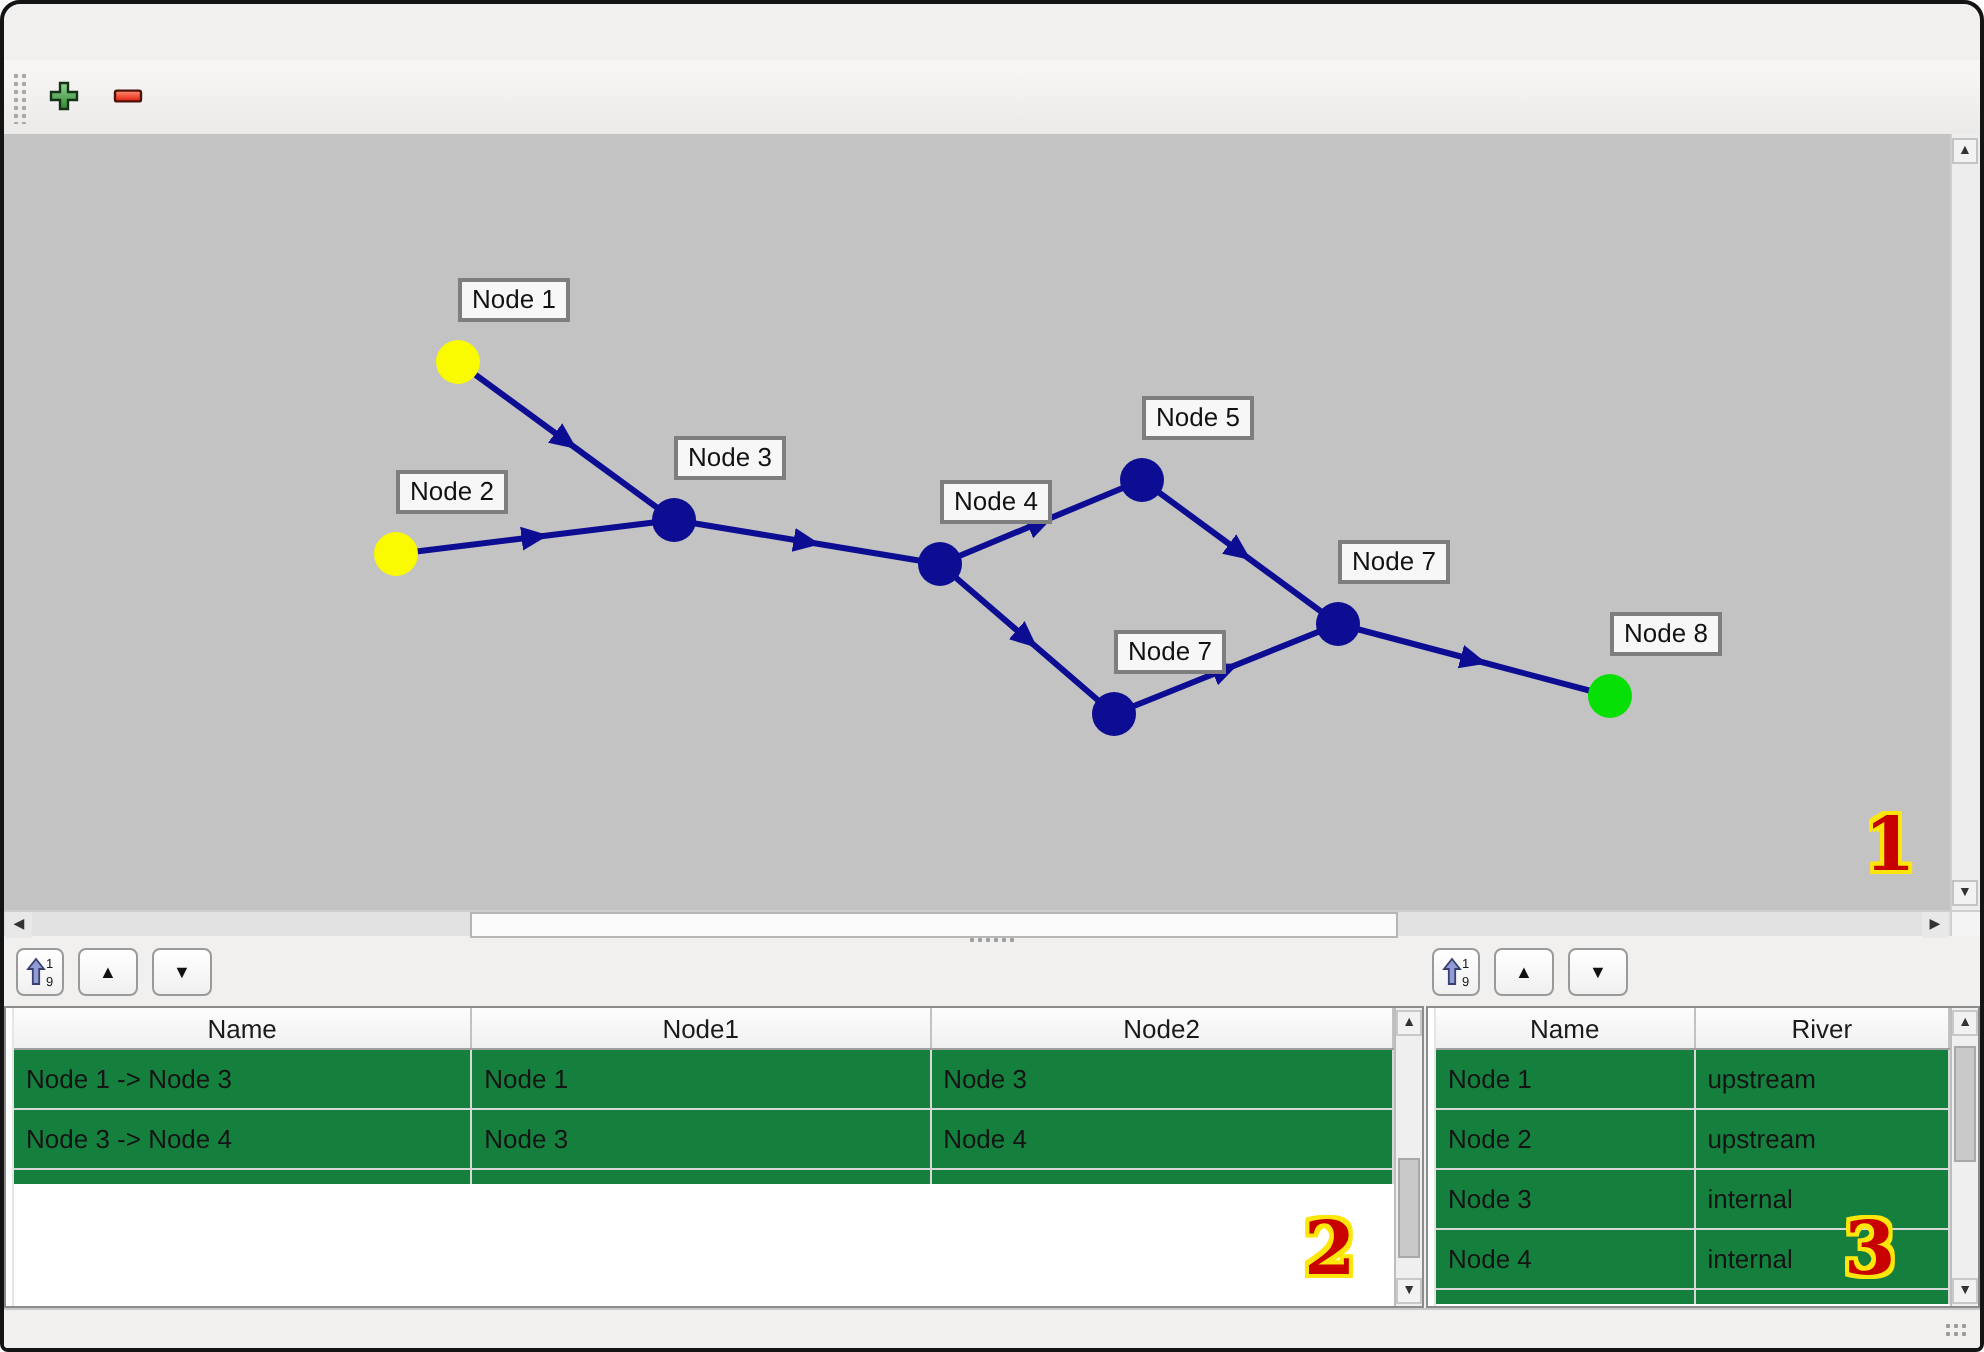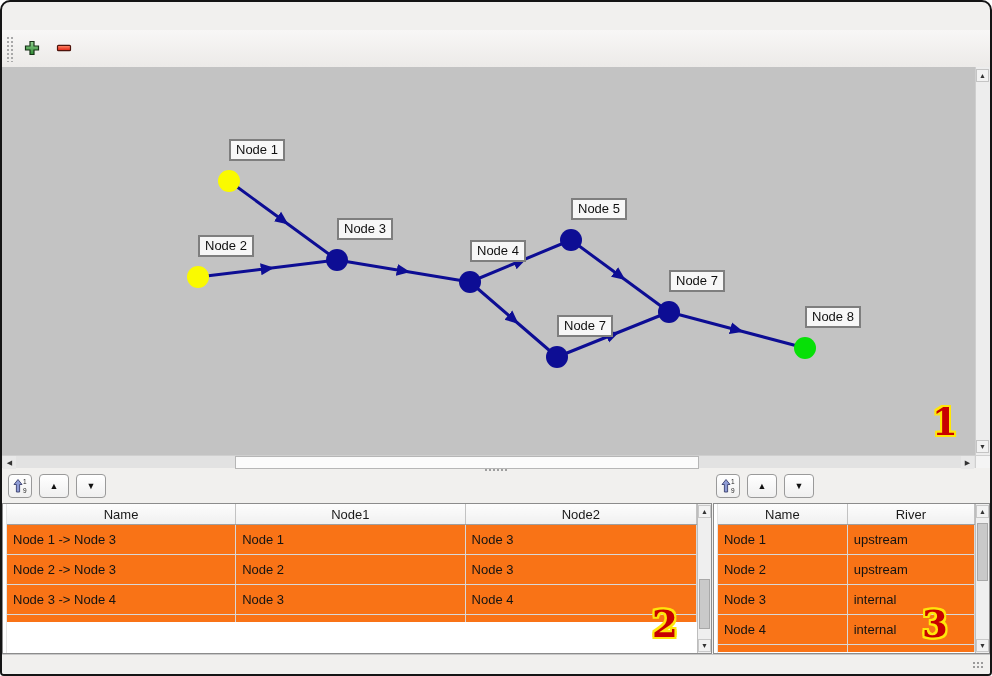--- a/index.html
+++ b/index.html
@@ -55,21 +55,21 @@
          background:linear-gradient(#ffffff,#f0f0f0);display:flex;align-items:center;justify-content:center;}
   .tool-btn.sort{width:22px;} .tool-btn.arrow{width:28px;font-size:9px;color:#111;}
   .table-wrap{position:absolute;top:501px;height:151px;background:#ffffff;
          border:1px solid #8c8c8c;box-sizing:border-box;display:flex;}
   .table-wrap.links{left:0;width:710px;} .table-wrap.nodes{left:711px;width:277px;}
   .vhead-strip{width:3px;background:#ffffff;border-right:1px solid #e5e5e5;}
   table{border-collapse:collapse;table-layout:fixed;align-self:flex-start;}
   th{height:20px;font-size:13px;font-weight:normal;text-align:center;color:#1a1a1a;
      background:linear-gradient(#fdfdfd,#f0f0f0);border-right:1px solid #c2c2c2;
      border-bottom:1px solid #9f9f9f;padding:0;overflow:hidden;}
-  td{height:29px;font-size:13px;color:#141414;background:#f97316;padding:0 0 0 6px;
+  td{height:29px;font-size:13px;color:#141414;background:#15803d;padding:0 0 0 6px;
      border-right:1px solid #d8d8d8;border-bottom:1px solid #d8d8d8;overflow:hidden;white-space:nowrap;}
   tr.partial td{height:7px;border-bottom:none;}
   .tv-scroll{width:14px;background:#efefef;border-left:1px solid #bdbdbd;position:relative;box-sizing:border-box;}
   .tv-scroll .sb-btn{left:0;width:13px;background:#f2f2f2;border:1px solid #c8c8c8;}
   .tv-scroll .up{top:1px;} .tv-scroll .down{bottom:1px;}
   .tv-thumb{position:absolute;left:1px;width:11px;background:#c9c9c9;border:1px solid #a8a8a8;box-sizing:border-box;}
   .links .tv-thumb{top:75px;height:50px;} .nodes .tv-thumb{top:19px;height:58px;}
   
   .statusbar{position:absolute;left:0;top:652px;width:100%;height:20px;background:#f1f0ee;
          border-top:1px solid #c8c8c8;box-sizing:border-box;}
@@ -209,25 +209,20 @@
             <th>Node2</th>
           </tr>
         </thead>
       <tbody>
           <tr>
             <td>Node 1 -&gt; Node 3</td>
             <td>Node 1</td>
             <td>Node 3</td>
           </tr>
           <tr>
-            <td>Node 2 -&gt; Node 3</td>
-            <td>Node 2</td>
-            <td>Node 3</td>
-          </tr>
-          <tr>
             <td>Node 3 -&gt; Node 4</td>
             <td>Node 3</td>
             <td>Node 4</td>
           </tr>
           <tr class="partial">
             <td></td>
             <td></td>
             <td></td>
           </tr>
         </tbody>

